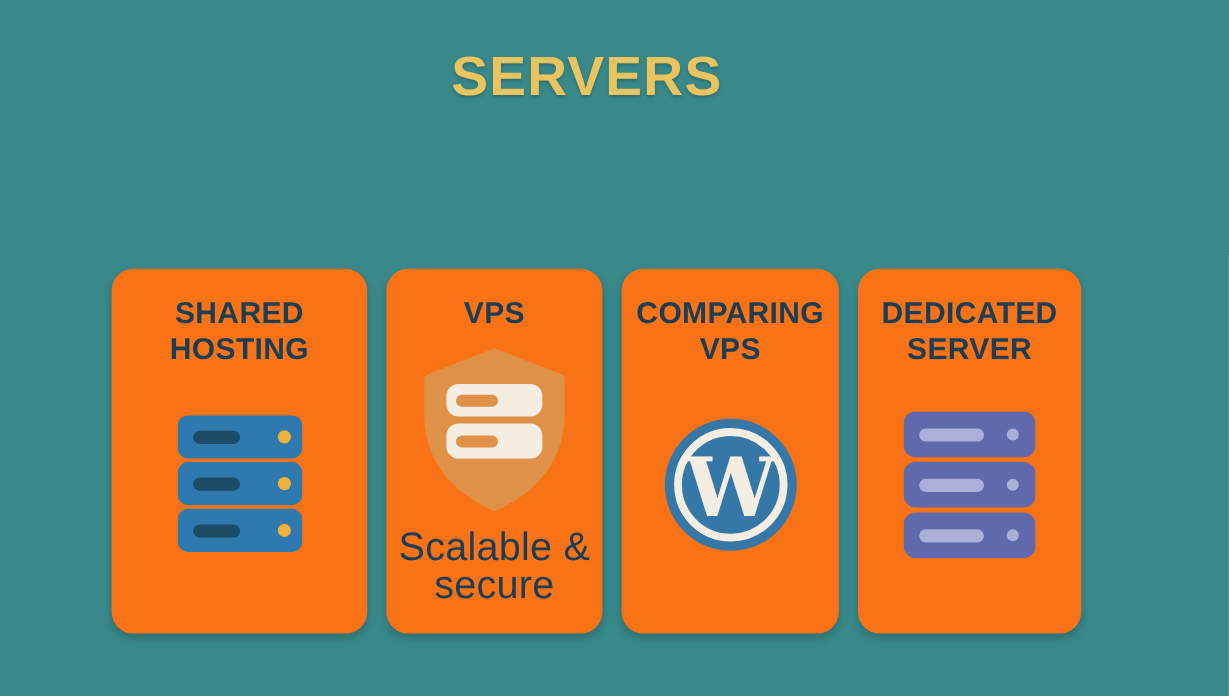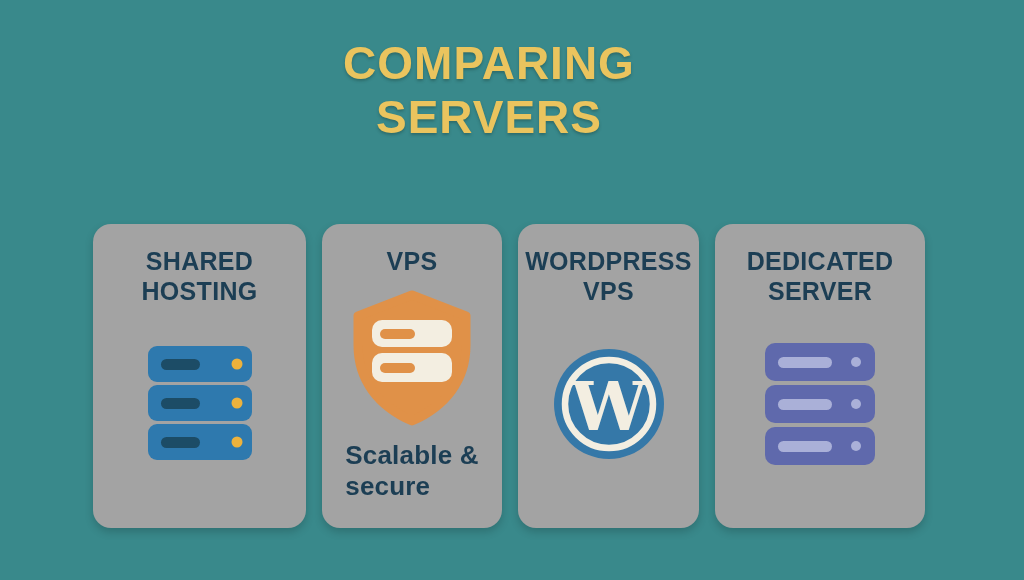--- a/index.html
+++ b/index.html
@@ -37,70 +37,70 @@
   .cards {
     position: absolute;
     left: 93px;
     top: 224px;
     height: 304px;
     display: flex;
     gap: 16px;
     align-items: stretch;
   }
   .card {
-    background: #a3a3a3;
+    background: #f97316;
     border-radius: 18px;
     box-shadow: 0 4px 8px rgba(0, 0, 0, 0.18);
     display: flex;
     flex-direction: column;
     align-items: center;
     padding: 22px 6px 26px 6px;
   }
   .card-1 { width: 213px; }
   .card-2 { width: 180px; }
   .card-3 { width: 181px; }
-  .card-4 { width: 210px; }
+  .card-4 { width: 186px; }
 
   .card-title {
     color: #1C3E54;
     font-weight: bold;
     font-size: 25px;
     line-height: 30px;
     text-align: center;
     white-space: pre-line;
     letter-spacing: 0.3px;
   }
   .card-icon {
     flex: 1;
     display: flex;
     align-items: center;
     justify-content: center;
   }
   .card-caption {
     color: #1C3E54;
-    font-weight: bold;
-    font-size: 26px;
+    font-weight: normal;
+    font-size: 33px;
     line-height: 31px;
+    text-align: center;
     white-space: pre-line;
     letter-spacing: 0.2px;
   }
 
   svg { display: block; }
   .wp-w {
     font-family: "DejaVu Serif", serif;
     font-weight: bold;
   }
 </style>
 </head>
 <body>
 
 <div class="canvas">
 
   <div class="title-block">
-    <div class="title-line">COMPARING</div>
     <div class="title-line">SERVERS</div>
   </div>
 
   <div class="cards">
 
     <div class="card card-1">
       <div class="card-title">SHARED
 HOSTING</div>
       <div class="card-icon">
         <svg width="104" height="116" viewBox="0 0 104 116">
@@ -126,21 +126,21 @@
           <rect x="31" y="40" width="35" height="10" rx="5" fill="#E09148"></rect>
           <rect x="23" y="64" width="80" height="29" rx="10" fill="#F3EEE1"></rect>
           <rect x="31" y="74" width="35" height="10" rx="5" fill="#E09148"></rect>
         </svg>
       </div>
       <div class="card-caption">Scalable &amp;
 secure</div>
     </div>
 
     <div class="card card-3">
-      <div class="card-title">WORDPRESS
+      <div class="card-title">COMPARING
 VPS</div>
       <div class="card-icon">
         <svg width="114" height="114" viewBox="0 0 114 114">
           <circle cx="57" cy="57" r="55" fill="#3578A8"></circle>
           <circle cx="57" cy="57" r="44" fill="none" stroke="#F3EEE1" stroke-width="6.5"></circle>
           <text class="wp-w" x="57" y="83" font-size="68" fill="#F3EEE1" text-anchor="middle">W</text>
         </svg>
       </div>
     </div>
 

